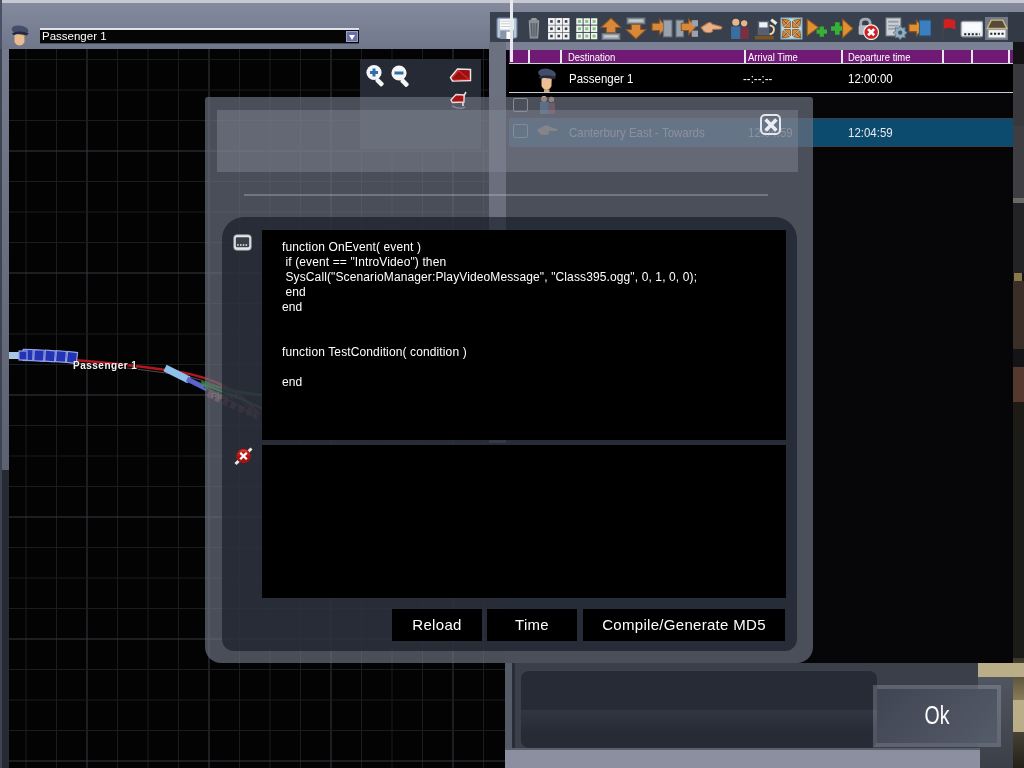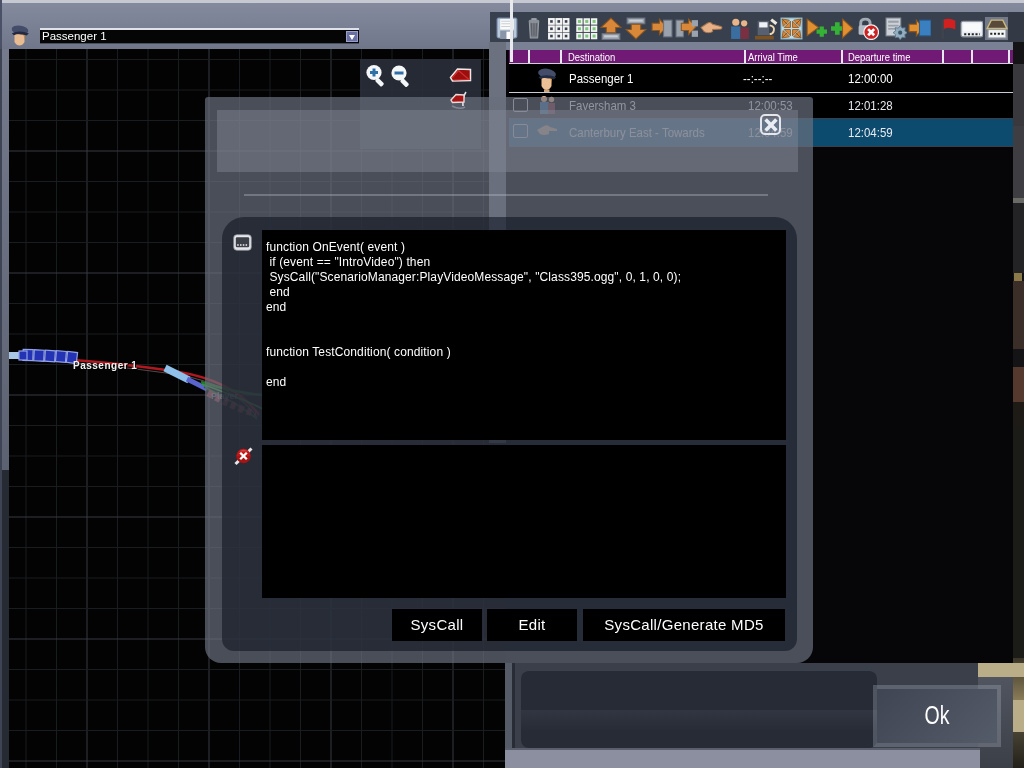--- a/index.html
+++ b/index.html
@@ -297,25 +297,20 @@
   </div>
   <svg class="abs" style="left:536px;top:66px;" width="22" height="26">
     <path d="M 5.5 13 Q 5.5 10.5 10.5 10.5 Q 15.5 10.5 15.5 13 L 15.5 20 Q 13.5 24 10.5 24 Q 7.5 24 5.5 20 Z" fill="#ecbf96"></path>
     <path d="M 13.8 11 Q 15.8 15 15 19 L 16 13 Z" fill="#c8852a"></path>
     <ellipse cx="11" cy="7.5" rx="9" ry="4.8" transform="rotate(9 11 7.5)" fill="#434c68"></ellipse>
     <path d="M 2.3 11 Q 10.5 7.2 20.4 11.3 L 17.8 13.4 Q 11 10.2 4.4 13 Z" fill="#232a42"></path>
     <path d="M 8 23.5 L 13.5 23.5 L 13.5 26 L 8 26 Z" fill="#caa27c"></path>
   </svg>
   <div class="abs" style="left:509px;top:92px;width:504px;height:1px;background:#c9ccd4;"></div>
 
-  <div class="abs" style="left:509px;top:93px;width:504px;height:25px;background:#000;color:#e8eaf0;font-size:13.5px;">
-    <span class="abs t" style="left:60px;top:5px;">Faversham 3</span>
-    <span class="abs t" style="left:239px;top:5px;">12:00:53</span>
-    <span class="abs t" style="left:339px;top:5px;">12:01:28</span>
-  </div>
   <svg class="abs" style="left:538px;top:94px;" width="20" height="23">
     <rect x="2" y="8" width="9" height="12" fill="#3a6ea0"></rect>
     <circle cx="6" cy="5" r="3" fill="#e8b58a"></circle>
     <rect x="10" y="9" width="7" height="11" fill="#7a3040"></rect>
     <circle cx="13.5" cy="5.5" r="2.7" fill="#e8b58a"></circle>
   </svg>
   <div class="abs chk" style="left:513px;top:98px;width:15px;height:14px;border:1.5px solid #caccd4;border-radius:2px;"></div>
   <div class="abs" style="left:509px;top:118px;width:504px;height:1px;background:#3c3f48;"></div>
 
   <div class="abs" style="left:509px;top:119px;width:504px;height:27px;background:#0c4a6e;color:#e8eaf0;font-size:13.5px;">
@@ -349,21 +344,21 @@
   <div class="abs" style="left:877px;top:689px;width:120px;height:54px;background:linear-gradient(135deg,#3f4552,#4c5260 60%,#545b69);"></div>
 
   <div class="abs" style="left:875px;top:687px;width:124px;height:58px;color:#fff;font-size:25px;text-align:center;line-height:56px;transform:scaleX(0.78);">Ok</div>
 
   <div class="abs" style="left:205px;top:97px;width:608px;height:566px;background:rgba(106,111,126,0.70);border-radius:3px 3px 16px 16px;"></div>
   <div class="abs" style="left:217px;top:110px;width:581px;height:62px;background:rgba(134,140,152,0.43);"></div>
   <div class="abs" style="left:244px;top:194px;width:524px;height:2px;background:rgba(190,195,205,0.34);"></div>
 
   <div class="abs" style="left:222px;top:217px;width:575px;height:434px;background:rgba(18,24,36,0.62);border-radius:22px 22px 12px 12px;"></div>
 
-  <div class="abs" style="left:262px;top:230px;width:524px;height:210px;background:#000;color:#fff;font-size:12px;letter-spacing:0.12px;line-height:15px;padding:10px 0 0 4px;white-space:pre;">function OnEvent( event )
+  <div class="abs" style="left:262px;top:230px;width:524px;height:210px;background:#000;color:#fff;font-size:12px;letter-spacing:0.12px;line-height:15px;padding:10px 0 0 20px;white-space:pre;">function OnEvent( event )
  if (event == "IntroVideo") then
  SysCall("ScenarioManager:PlayVideoMessage", "Class395.ogg", 0, 1, 0, 0);
  end
 end
 
 
 function TestCondition( condition )
 
 end</div>
 
@@ -376,23 +371,23 @@
   </svg>
 
   <svg class="abs" style="left:233px;top:445px;" width="22" height="22">
     <path d="M 2.5 19 L 18.5 3.5" stroke="#e8e8ea" stroke-width="3"></path>
     <circle cx="10.5" cy="11" r="7.2" fill="#c01818"></circle>
     <path d="M 6 6.6 A 7.2 7.2 0 0 1 15 6.6 Z" fill="#d84040"></path>
     <path d="M 10.5 11 m -7.2 0 a 7.2 7.2 0 0 0 14.4 0" fill="#8c0f0f" opacity="0.5"></path>
     <path d="M 7.2 7.7 L 13.8 14.3 M 13.8 7.7 L 7.2 14.3" stroke="#fff" stroke-width="2.3"></path>
   </svg>
 
-  <div class="abs dlgbtn" style="left:392px;top:609px;width:90px;height:32px;">SysCall</div>
-  <div class="abs dlgbtn" style="left:487px;top:609px;width:90px;height:32px;">Edit</div>
-  <div class="abs dlgbtn" style="left:583px;top:609px;width:202px;height:32px;">SysCall/Generate MD5</div>
+  <div class="abs dlgbtn" style="left:392px;top:609px;width:90px;height:32px;">Reload</div>
+  <div class="abs dlgbtn" style="left:487px;top:609px;width:90px;height:32px;">Time</div>
+  <div class="abs dlgbtn" style="left:583px;top:609px;width:202px;height:32px;">Compile/Generate MD5</div>
 
   <svg class="abs" style="left:448px;top:90px;" width="26" height="24">
     <path d="M 18 2 Q 14 8 15 16" stroke="#e0e2e8" stroke-width="1.6" fill="none"></path>
     <path d="M 3 10 L 8 4.5 L 16 5 L 16 12 L 4.5 12.5 Z" fill="#a81414" stroke="#e8dada" stroke-width="1.4"></path>
     <path d="M 4 16 Q 12 20 17 17" stroke="rgba(220,220,228,0.35)" stroke-width="1.5" fill="none"></path>
   </svg>
 
   <div class="abs" style="left:760px;top:114px;width:21px;height:21px;border:2px solid rgba(238,240,246,0.92);border-radius:5px;"></div>
   <svg class="abs" style="left:760px;top:114px;" width="22" height="22">
     <path d="M 5.6 5.6 L 16.4 16.4 M 16.4 5.6 L 5.6 16.4" stroke="rgba(240,242,248,0.95)" stroke-width="3.6"></path>

